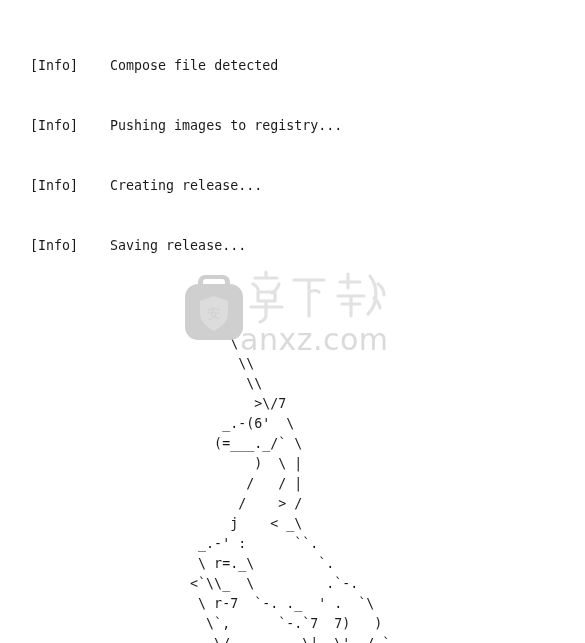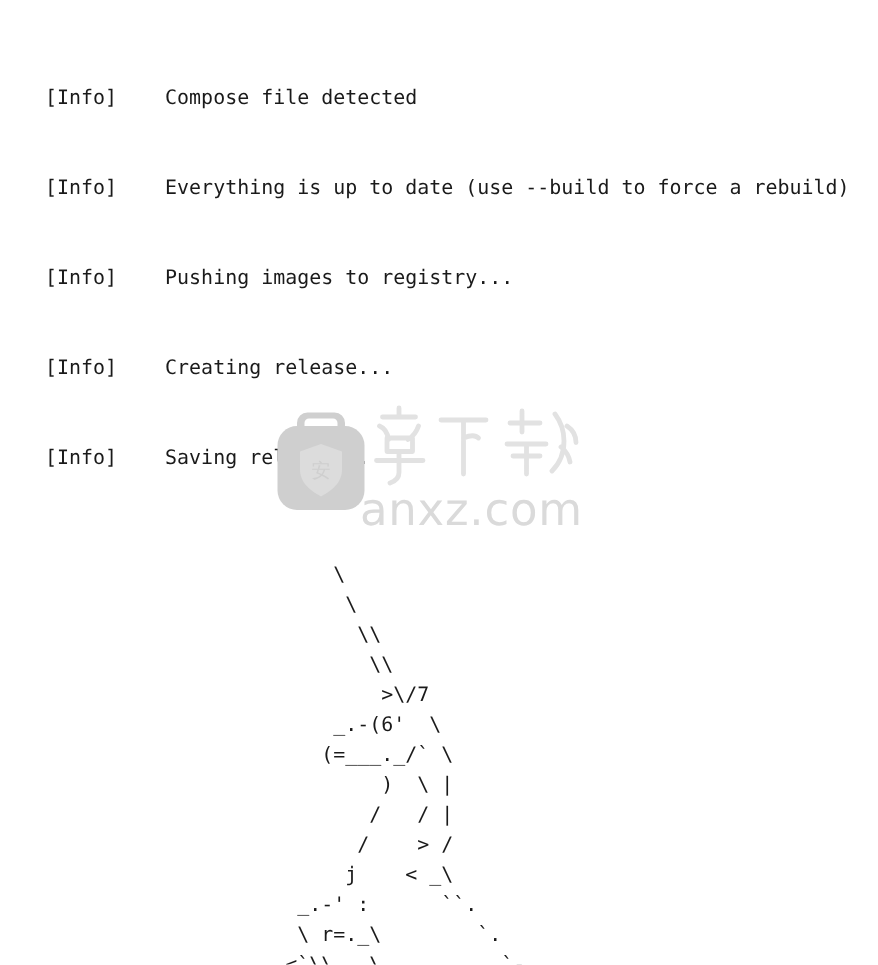--- a/index.html
+++ b/index.html
@@ -72,21 +72,20 @@
   }
   #watermark svg { display: block; }
 </style>
 </head>
 <body>
 
 <div id="console">
 
   <div class="log-block">
     <div class="log-line"><span class="log-tag">[Info]    </span><span class="log-msg">Compose file detected</span></div>
-    <div class="log-line"><span class="log-tag">[Info]    </span><span class="log-msg">Everything is up to date (use --build to force a rebuild)</span></div>
     <div class="log-line"><span class="log-tag">[Info]    </span><span class="log-msg">Pushing images to registry...</span></div>
     <div class="log-line"><span class="log-tag">[Info]    </span><span class="log-msg">Creating release...</span></div>
     <div class="log-line"><span class="log-tag">[Info]    </span><span class="log-msg">Saving release...</span></div>
   </div>
 
   <pre id="ascii-art">                        \
                          \
                           \\
                            \\
                             &gt;\/7

